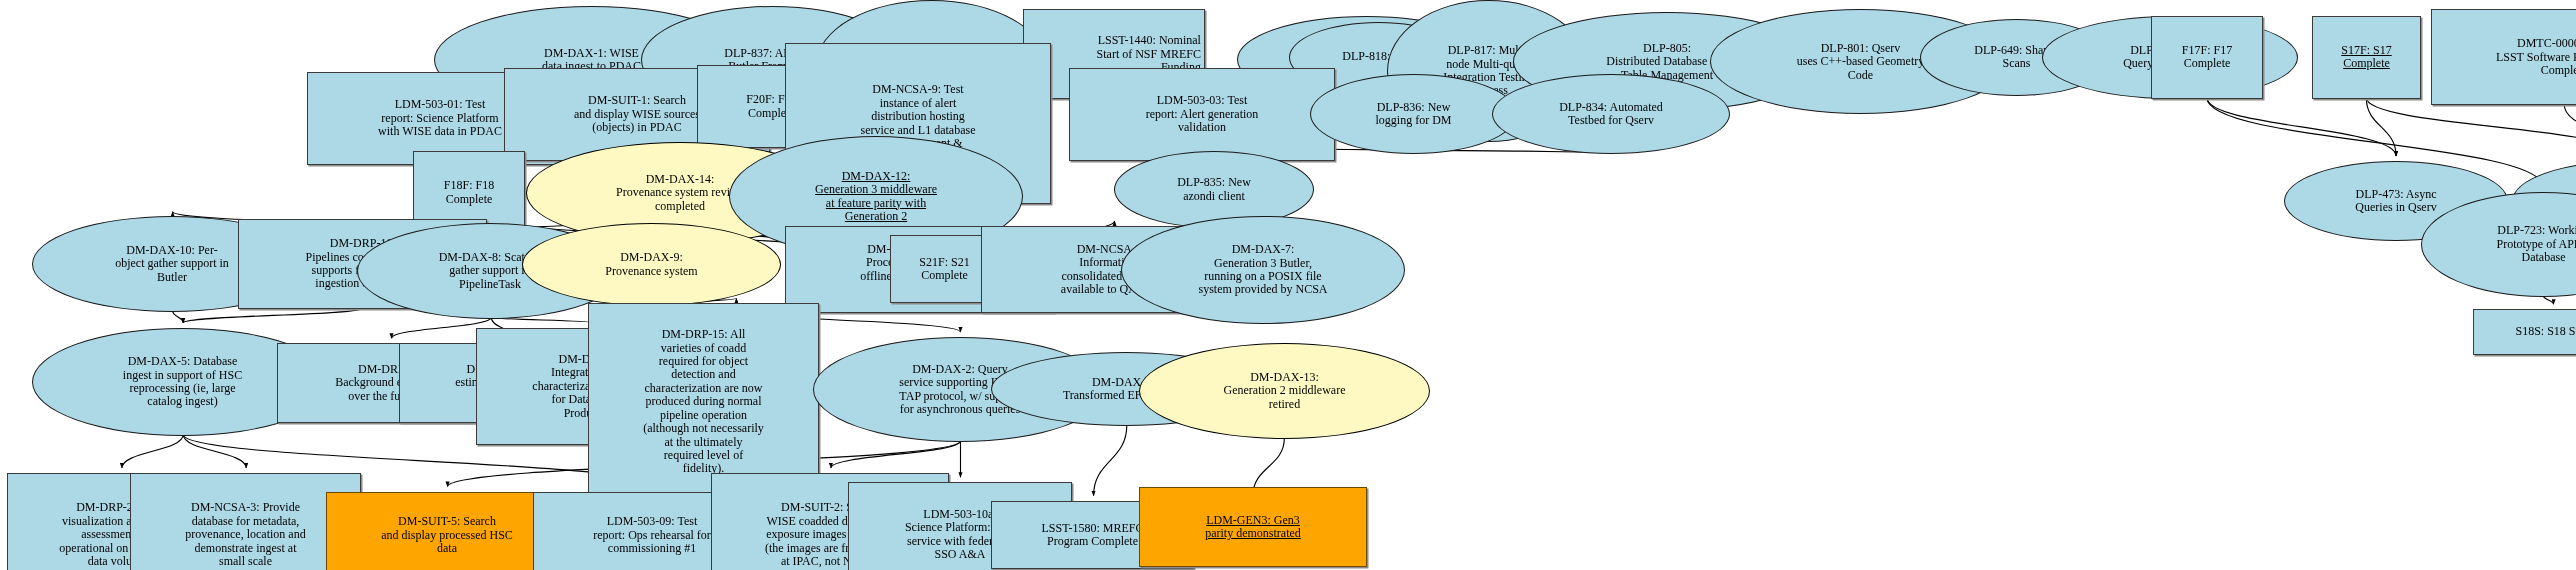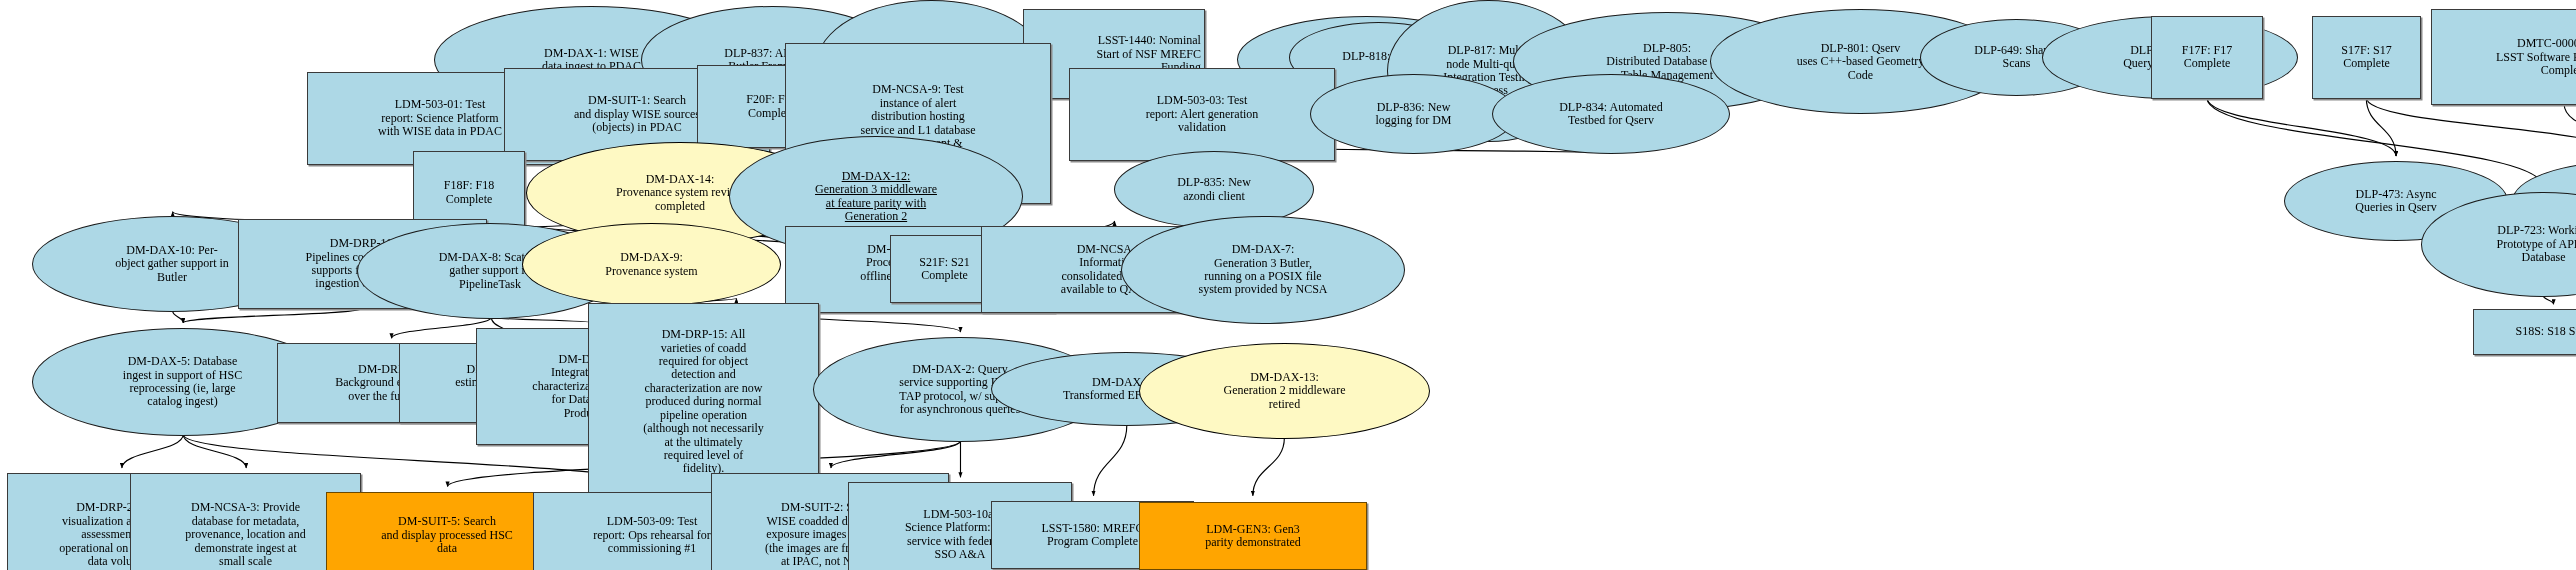--- a/index.html
+++ b/index.html
@@ -104,21 +104,21 @@
       </div>
       <div class="node ell" style="left: 1920px; top: 18.5px; width: 193px; height: 77px;">
         <span>DLP-649: Shared<br>Scans</span>
       </div>
       <div class="node ell" style="left: 2042px; top: 15.5px; width: 256px; height: 83px;">
         <span>DLP-635: Qserv<br>Query Cancellation</span>
       </div>
       <div class="node box" style="left: 2151px; top: 15.5px; width: 112px; height: 83px;">
         <span>F17F: F17<br>Complete</span>
       </div>
-      <div class="node box" style="left: 2312px; top: 15.5px; width: 109px; height: 83px;">
+      <div class="node box" style="left: 2312px; top: 15.5px; width: 109px; height: 83px; text-decoration: underline;">
         <span>S17F: S17<br>Complete</span>
       </div>
       <div class="node box" style="left: 2431px; top: 9.3px; width: 266px; height: 96px;">
         <span>DMTC-0000-3000:<br>LSST Software Release S17<br>Complete</span>
       </div>
       <div class="node box" style="left: 307px; top: 72px; width: 266px; height: 93px;">
         <span>LDM-503-01: Test<br>report: Science Platform<br>with WISE data in PDAC</span>
       </div>
       <div class="node box" style="left: 504px; top: 68px; width: 266px; height: 93px;">
         <span>DM-SUIT-1: Search<br>and display WISE sources<br>(objects) in PDAC</span>
@@ -224,18 +224,18 @@
       </div>
       <div class="node box" style="left: 711px; top: 473px; width: 238px; height: 124px;">
         <span>DM-SUIT-2: Search<br>WISE coadded data single<br>exposure images in PDAC<br>(the images are from IRSA<br>at IPAC, not NCSA)</span>
       </div>
       <div class="node box" style="left: 848px; top: 482px; width: 224px; height: 105px;">
         <span>LDM-503-10a:<br>Science Platform: TAP<br>service with federated<br>SSO A&amp;A</span>
       </div>
       <div class="node box" style="left: 991px; top: 501px; width: 203px; height: 68px;">
         <span>LSST-1580: MREFC<br>Program Complete</span>
       </div>
-      <div class="node box orange" style="left: 1139px; top: 502px; width: 228px; height: 68px;">
+      <div class="node box orange" style="left: 1139px; top: 487px; width: 228px; height: 80px; text-decoration: underline;">
         <span>LDM-GEN3: Gen3<br>parity demonstrated</span>
       </div>
     </div>
 </div>
 
 
 </body></html>

